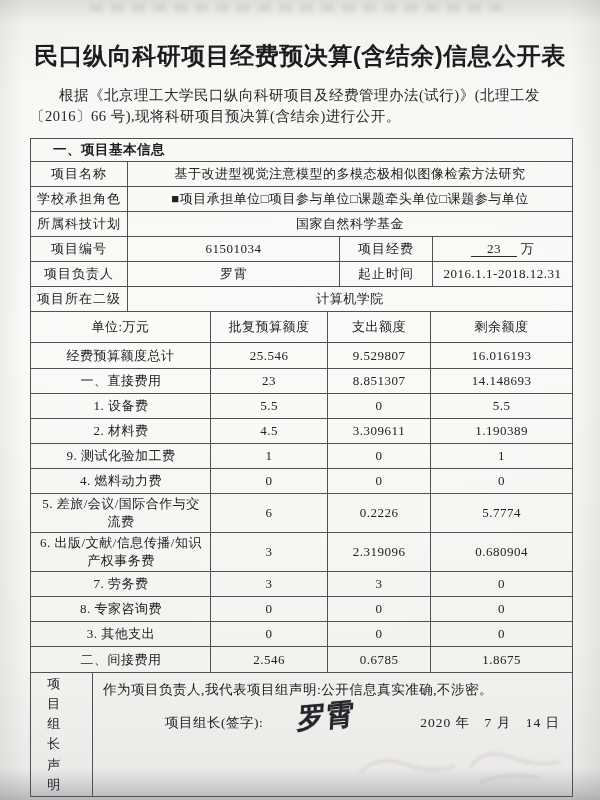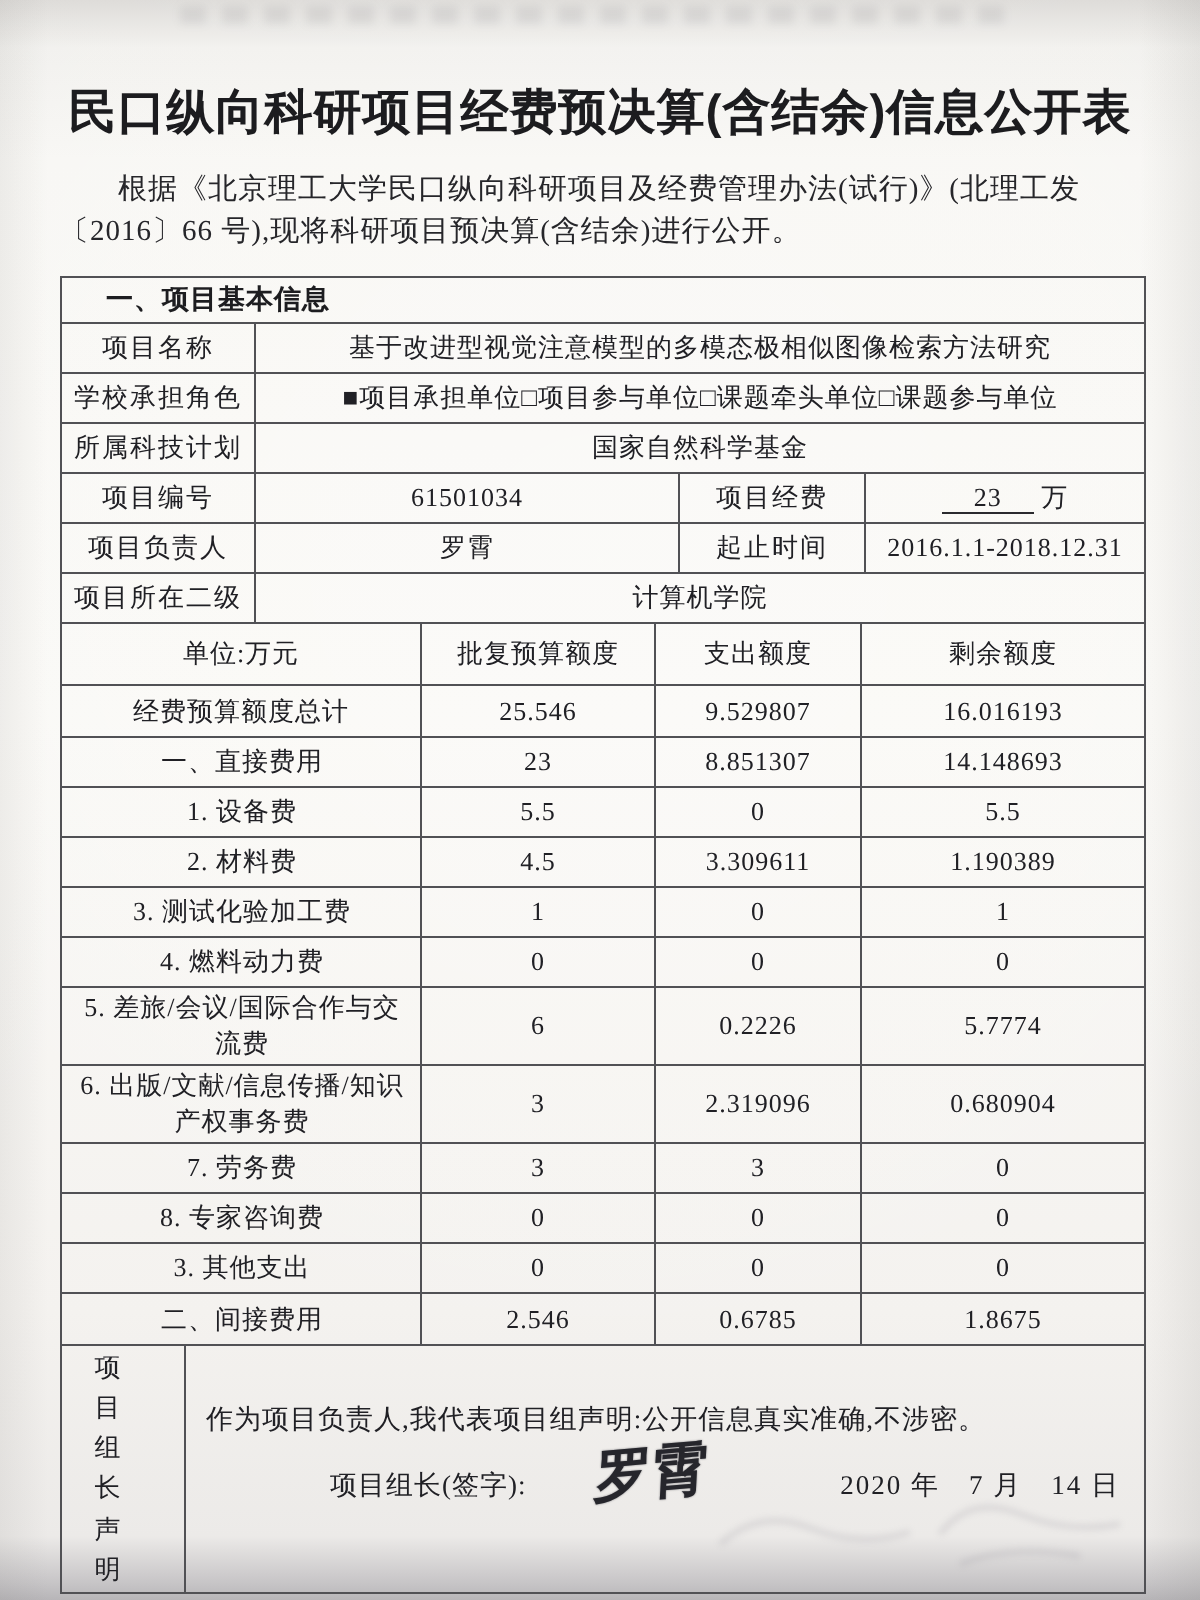--- a/index.html
+++ b/index.html
@@ -48,21 +48,21 @@
   }
   td.lbl{letter-spacing:1px;}
   td.left{text-align:center;padding-left:5px;}
   .ul{display:inline-block;border-bottom:1px solid #2a2a2e;padding:0 16px;line-height:1.1;}
   .unit-row td{height:28px;}
   .tot td{height:23px;}
   
   .decl-label{width:52px;font-size:13px;line-height:1.55;letter-spacing:2px;}
   .decl-label span{display:inline-block;width:2.2em;text-align:justify;}
   .decl-cell{text-align:left;vertical-align:top;padding:8px 8px 4px 10px;}
-  .decl-statement{font-size:13.5px;letter-spacing:.5px;margin-top:20px;}
+  .decl-statement{font-size:13.5px;letter-spacing:.5px;}
   .sign-row{display:flex;align-items:center;margin-top:9px;height:30px;}
   .sign-label{margin-left:62px;font-size:13.5px;}
   .signature{
     font-size:29px;font-weight:bold;margin-left:34px;
     transform:rotate(-5deg) skewX(-8deg);
     color:#26262c;text-shadow:0 0 1px rgba(20,20,30,.55);
     position:relative;top:-6px;letter-spacing:-1px;
   }
   .sign-date{margin-left:auto;margin-right:4px;font-size:13.5px;letter-spacing:1px;}
   .bleed-bottom{position:absolute;right:30px;bottom:8px;opacity:.5;filter:blur(1.6px);}
@@ -158,21 +158,21 @@
         <td>0</td>
         <td>5.5</td>
       </tr>
       <tr>
         <td class="left">2. 材料费</td>
         <td>4.5</td>
         <td>3.309611</td>
         <td>1.190389</td>
       </tr>
       <tr>
-        <td class="left">3. 测试化验加工费</td>
+        <td class="left">9. 测试化验加工费</td>
         <td>1</td>
         <td>0</td>
         <td>1</td>
       </tr>
       <tr>
         <td class="left">4. 燃料动力费</td>
         <td>0</td>
         <td>0</td>
         <td>0</td>
       </tr>

